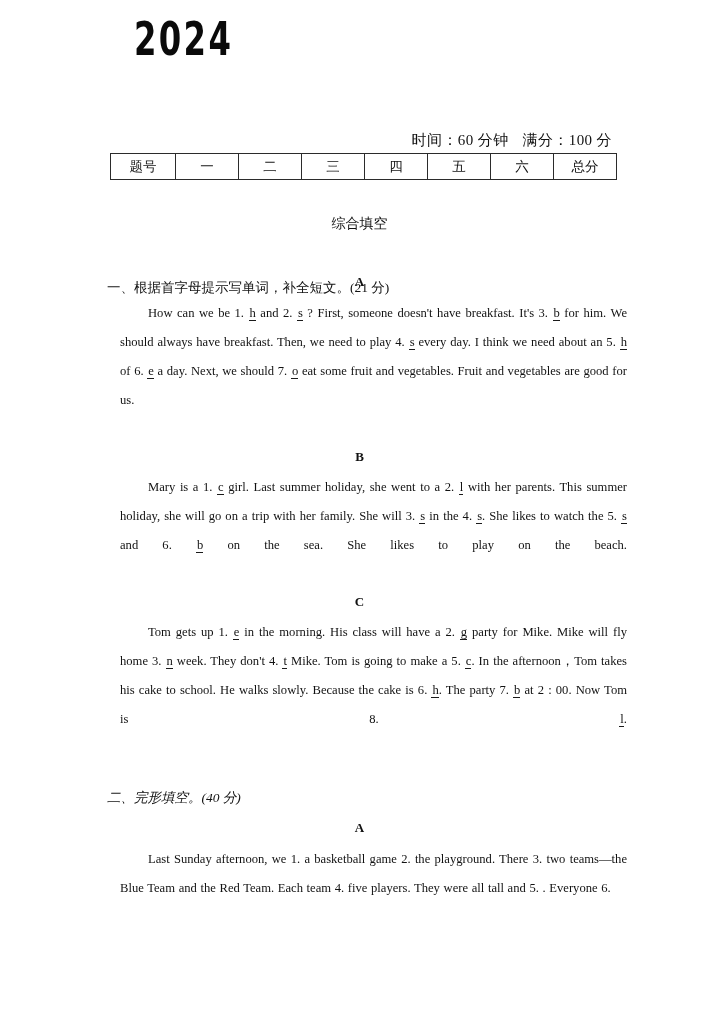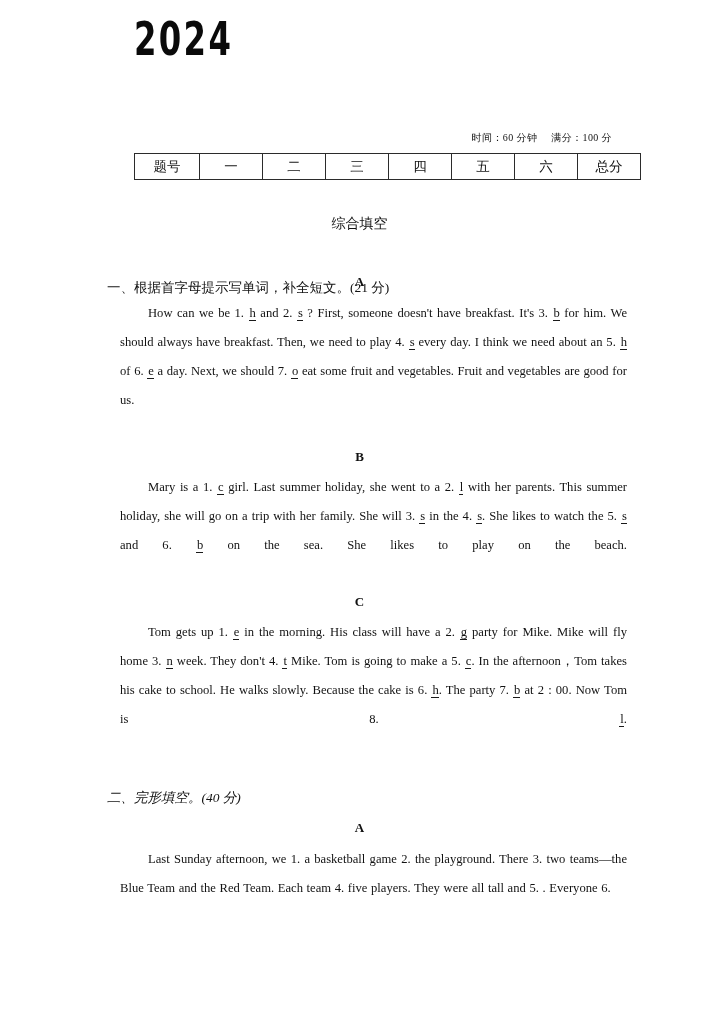--- a/index.html
+++ b/index.html
@@ -41,34 +41,33 @@
     white-space: nowrap;
   }
 
   
   .meta-line {
     position: absolute;
     left: 107px;
     top: 131px;
     width: 505px;
     text-align: right;
-    font-size: 10px;
+    font-size: 15px;
     letter-spacing: 0.4px;
     white-space: nowrap;
     color: #111;
   }
   .meta-line .gap { display: inline-block; width: 14px; }
 
   
   .score-table-wrap {
     position: absolute;
     left: 110px;
     top: 153px;
     width: 500px;
-    margin-left: 24px;
   }
   table.score-table {
     border-collapse: collapse;
     width: 500px;
     table-layout: fixed;
   }
   table.score-table td {
     border: 1px solid #2b2b2b;
     height: 25px;
     text-align: center;

